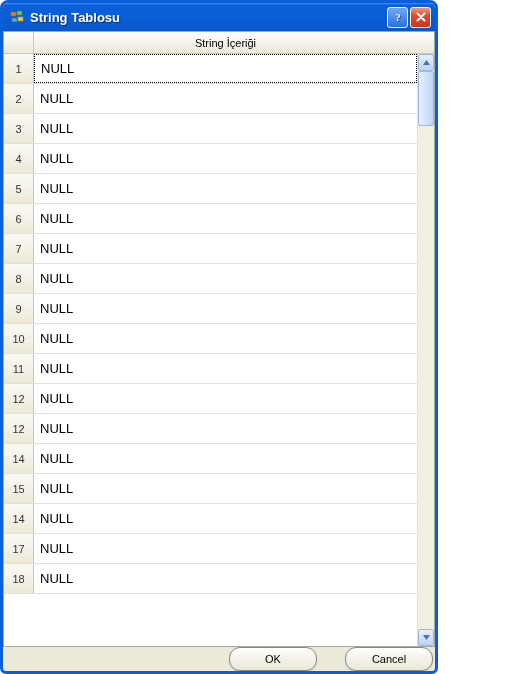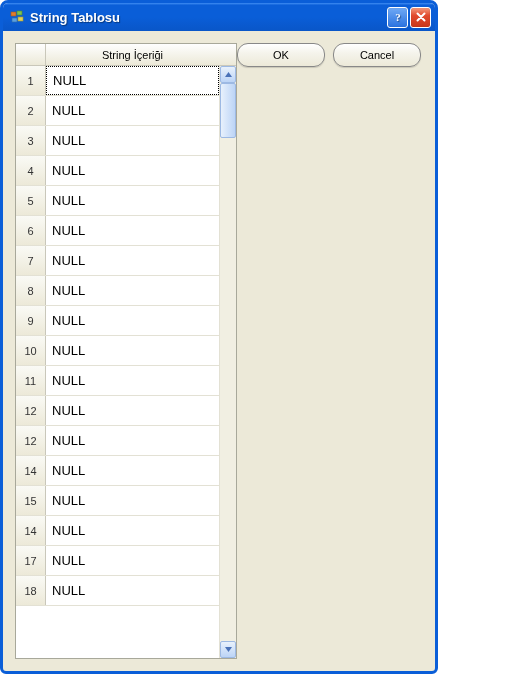--- a/index.html
+++ b/index.html
@@ -53,22 +53,22 @@
     display: flex;
     align-items: center;
     justify-content: center;
     box-shadow: inset 0 0 1px rgba(0,0,0,0.3);
   }
   .help-btn { background: linear-gradient(to bottom, #6fa9f5, #2a72e0); }
   .close-btn { background: linear-gradient(to bottom, #f49a7c, #e14a2d 40%, #c8371a); }
   .win-btn svg { display: block; }
   .client {
     flex: 1;
-    padding: 12px;
-    display: flex;
+    display: flex;
+    flex-direction: column;
     min-height: 0;
   }
   .grid-area {
     flex: 1;
     border: 1px solid #a8a89a;
     background: #fff;
     display: flex;
     flex-direction: column;
     min-height: 0;
   }
@@ -174,20 +174,21 @@
     height: 24px;
     border: 1px solid #888;
     border-radius: 11px;
     background: linear-gradient(to bottom, #ffffff 0%, #f5f4ec 40%, #ece9d8 100%);
     font-size: 11px;
     color: #000;
     display: flex;
     align-items: center;
     justify-content: center;
     box-shadow: 0 1px 1px rgba(0,0,0,0.15);
+    margin-left: 20px;
   }
 </style>
 </head>
 <body>
 
 <div class="window">
   <div class="titlebar">
     <span class="app-icon">
       <svg width="16" height="16" viewBox="0 0 16 16">
         <rect x="2" y="3" width="5" height="4" fill="#e27c2d" stroke="#a0581f" stroke-width="0.6"></rect>

